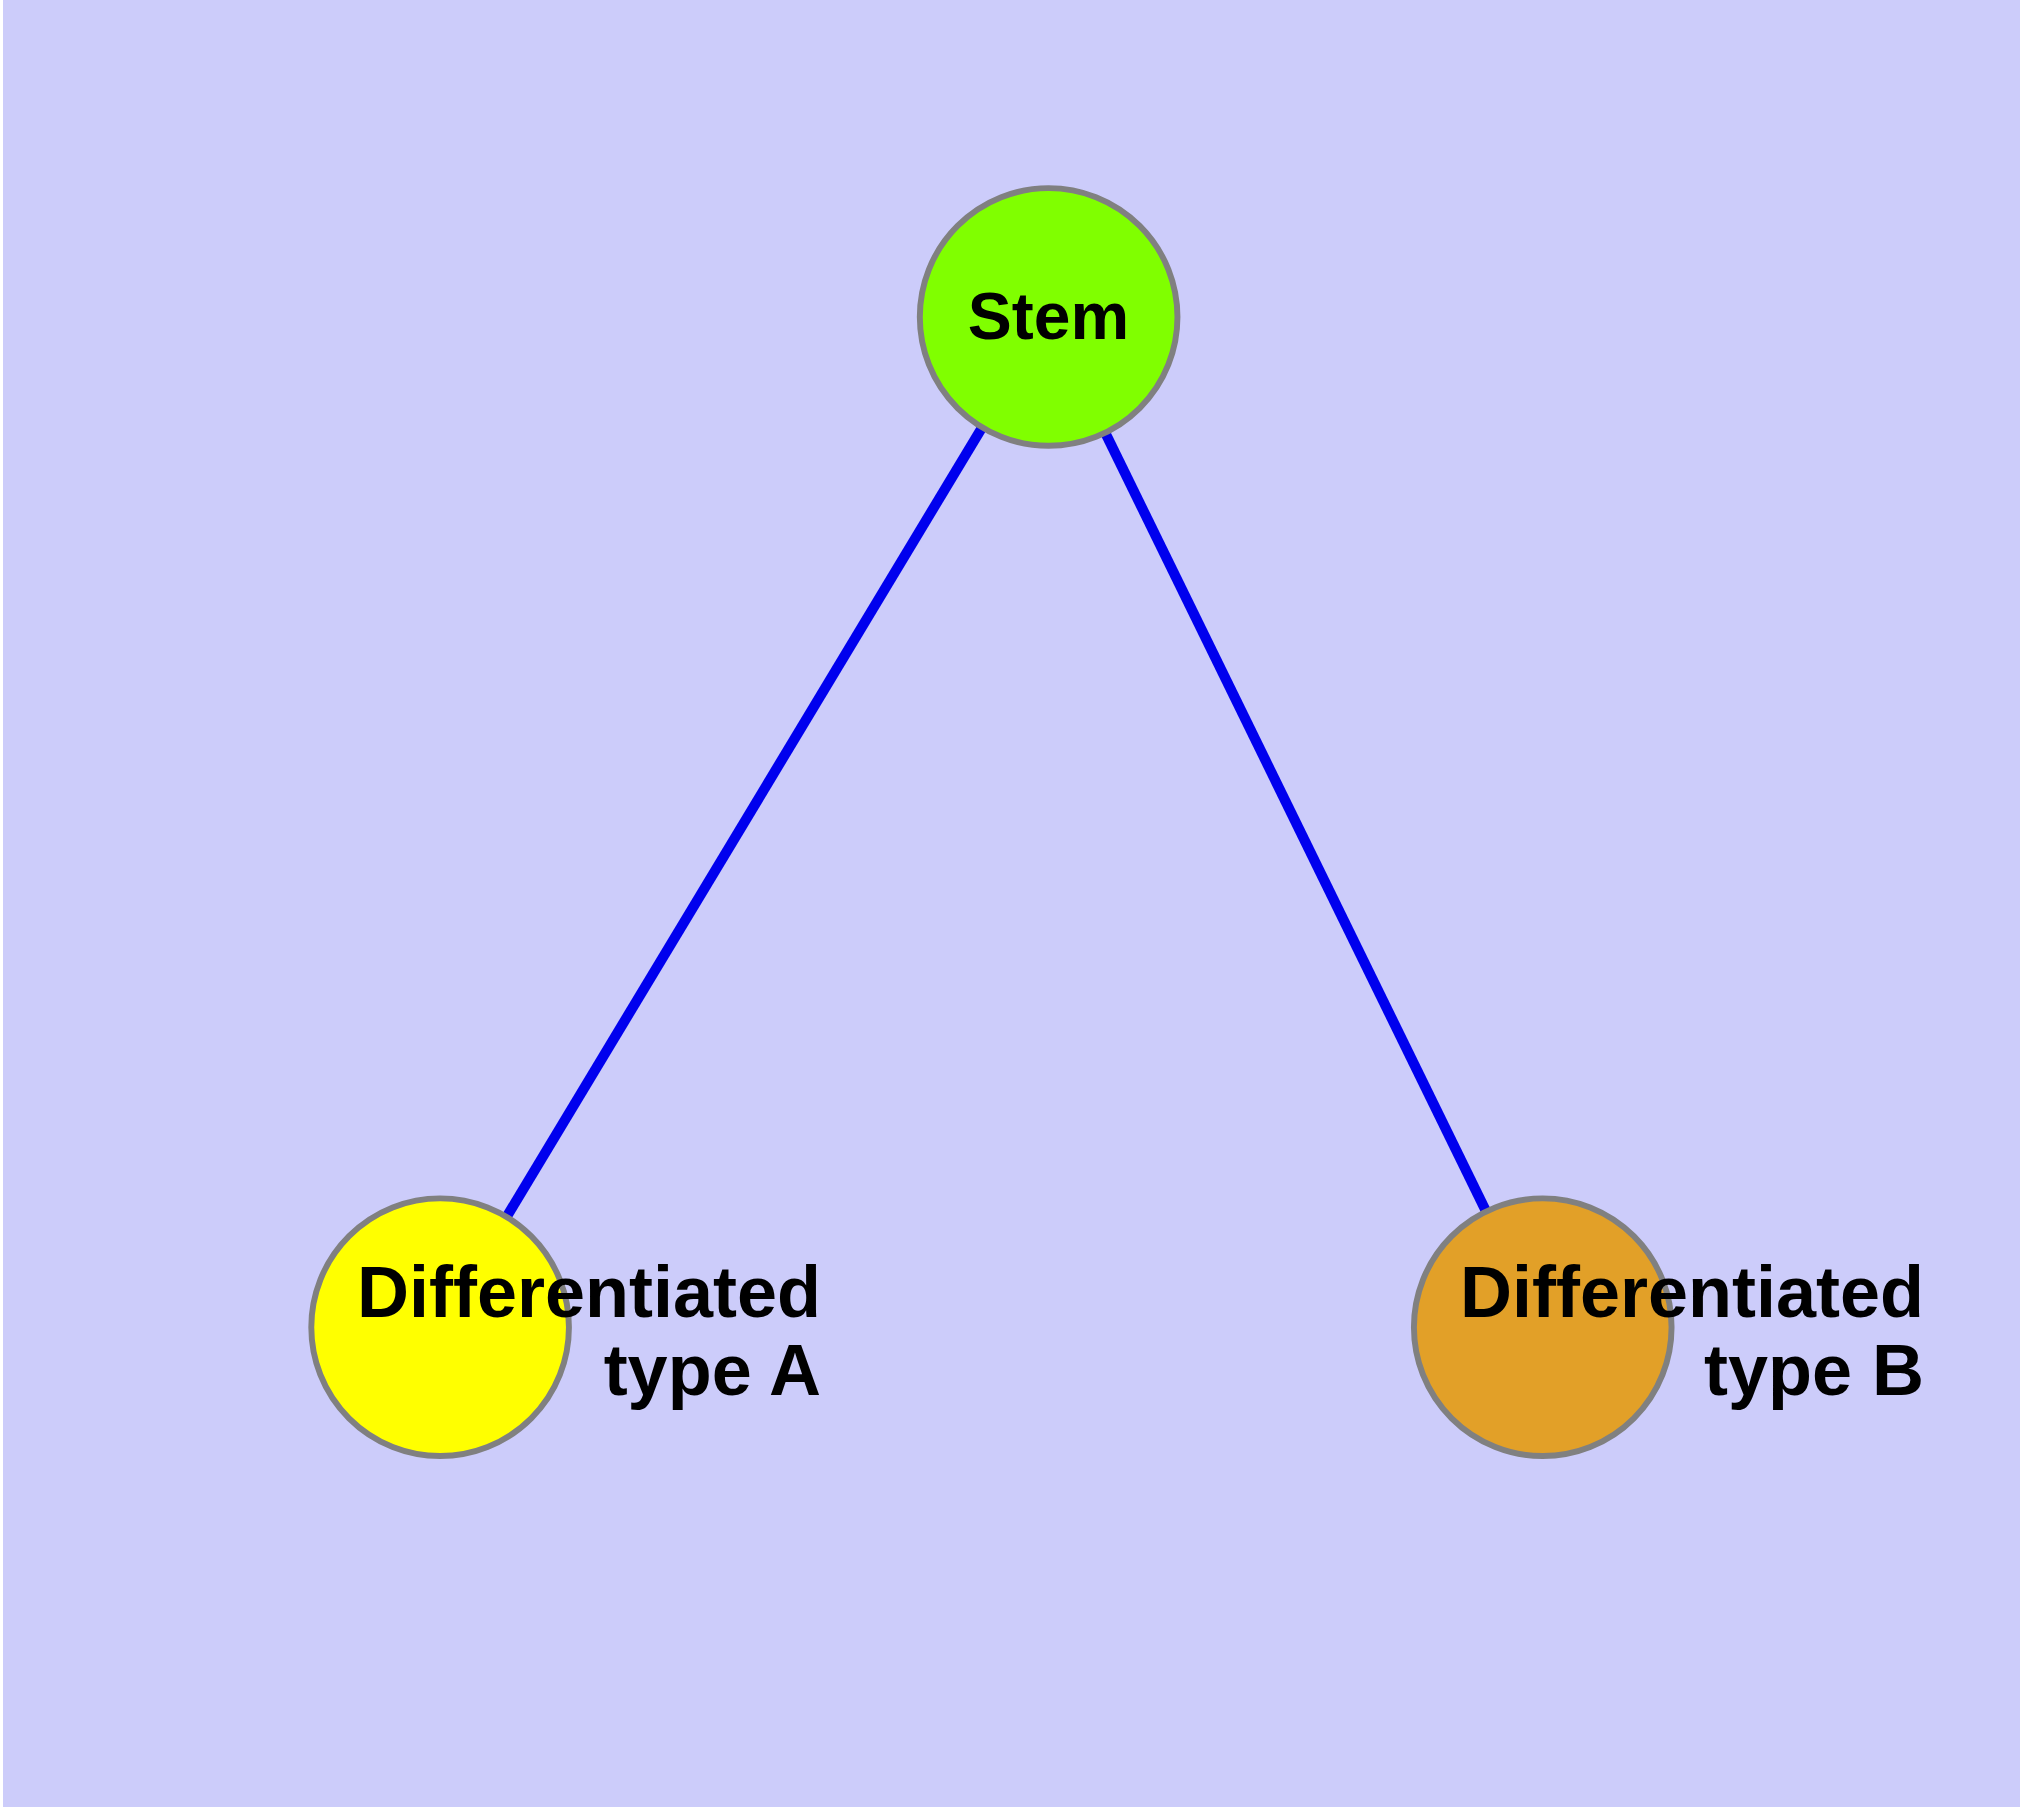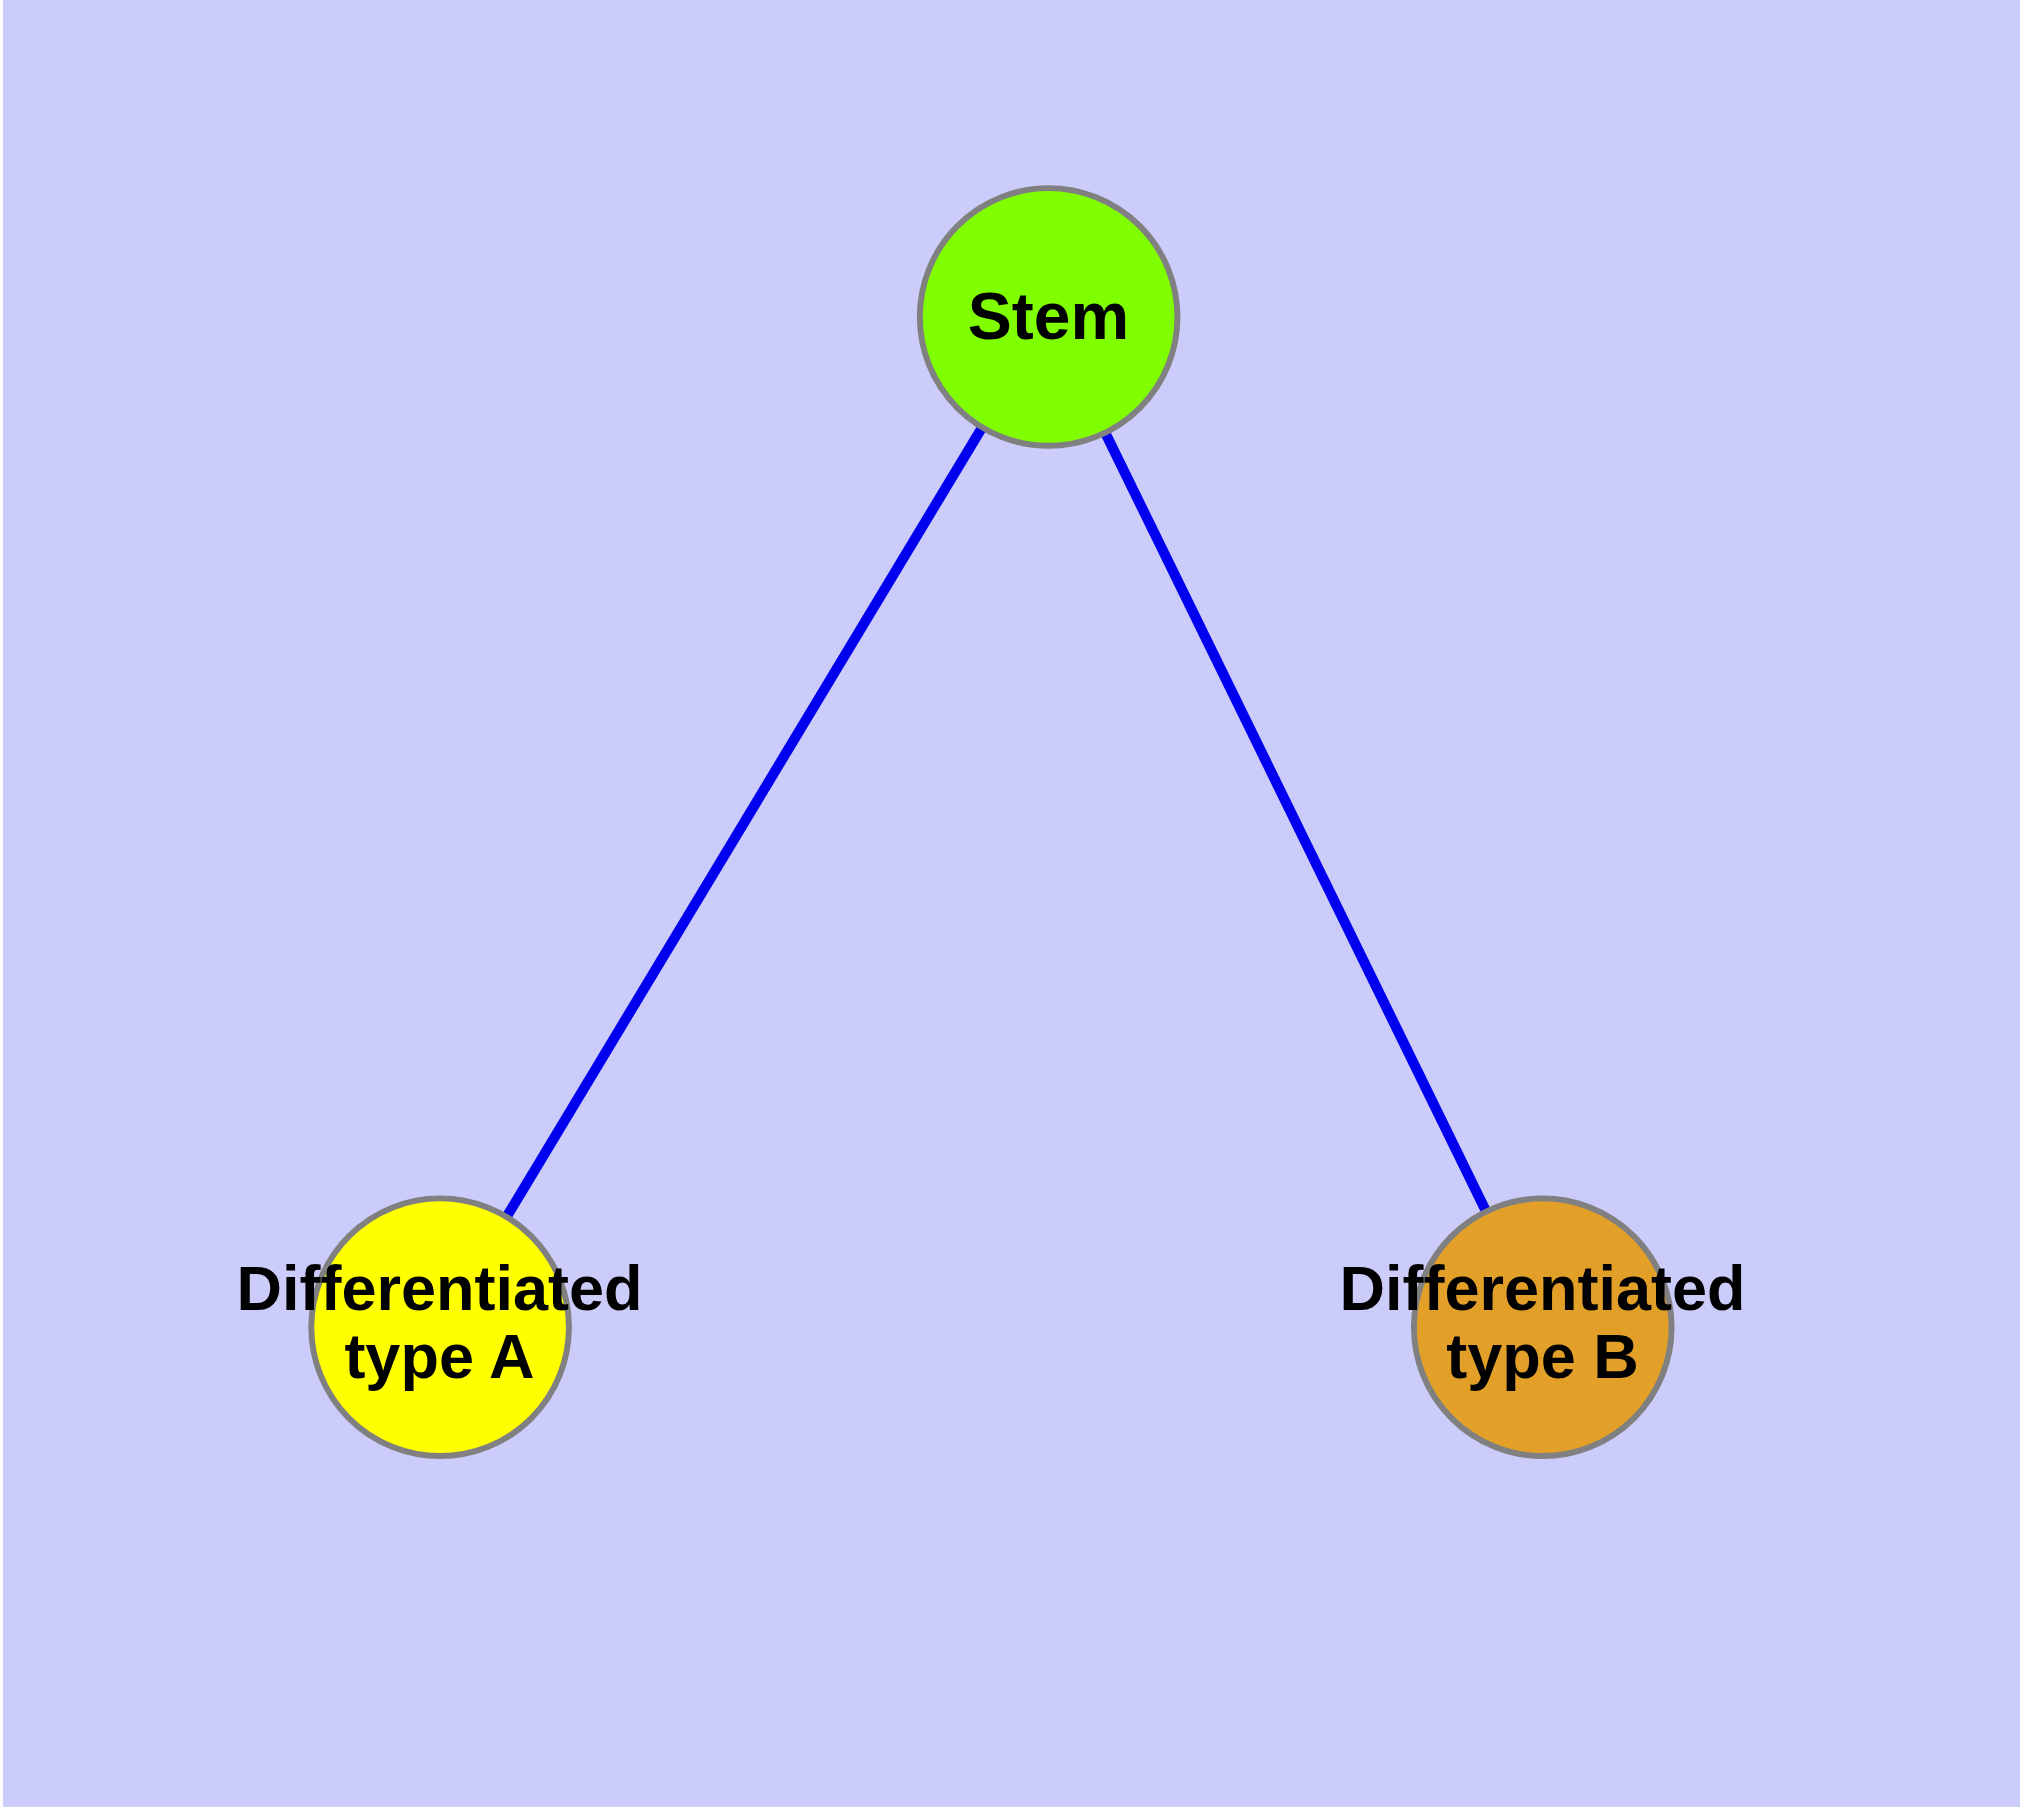--- a/index.html
+++ b/index.html
@@ -40,22 +40,23 @@
     color: #000000;
     white-space: pre;
     line-height: 1.08;
     pointer-events: none;
   }
   .node-label.stem {
     font-size: 66px;
     width: 509px;
   }
   .node-label.leaf {
-    font-size: 63px;
+    font-size: 72px;
     width: 763px;
+    text-align: right;
   }
 </style>
 </head>
 <body>
 
 <div id="canvas">
 
   <div id="plot-background"></div>
 
   <svg id="graph-svg" viewBox="0 0 2384 2138" xmlns="http://www.w3.org/2000/svg">

